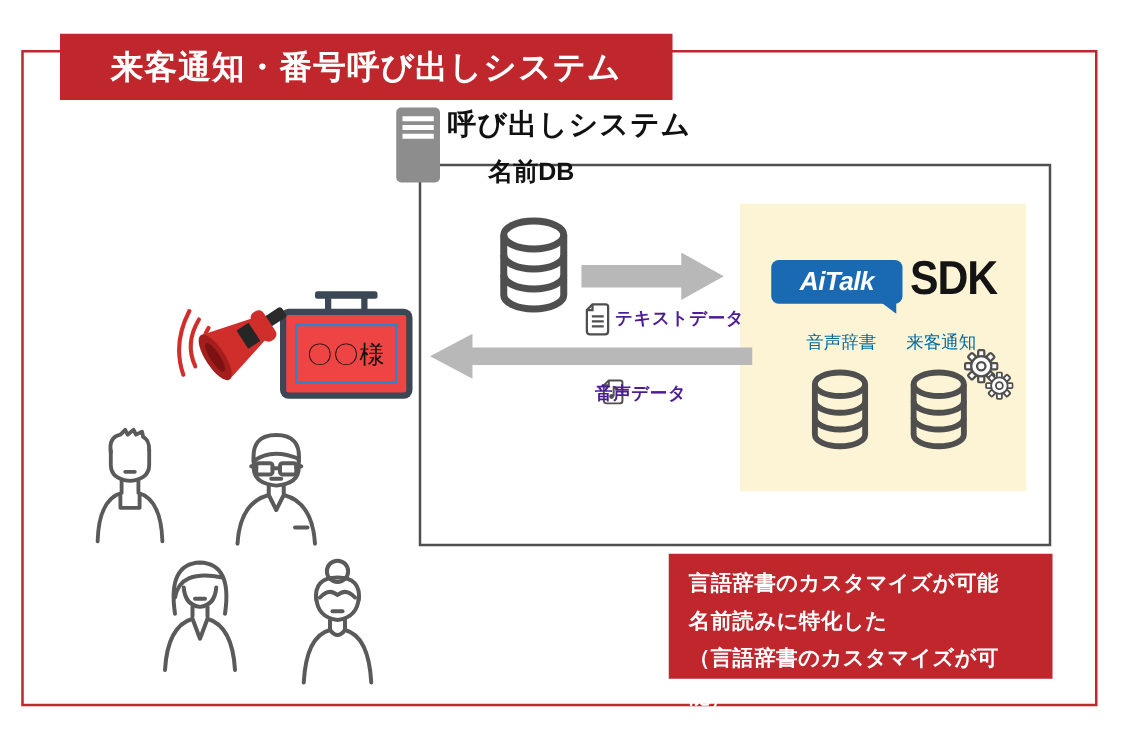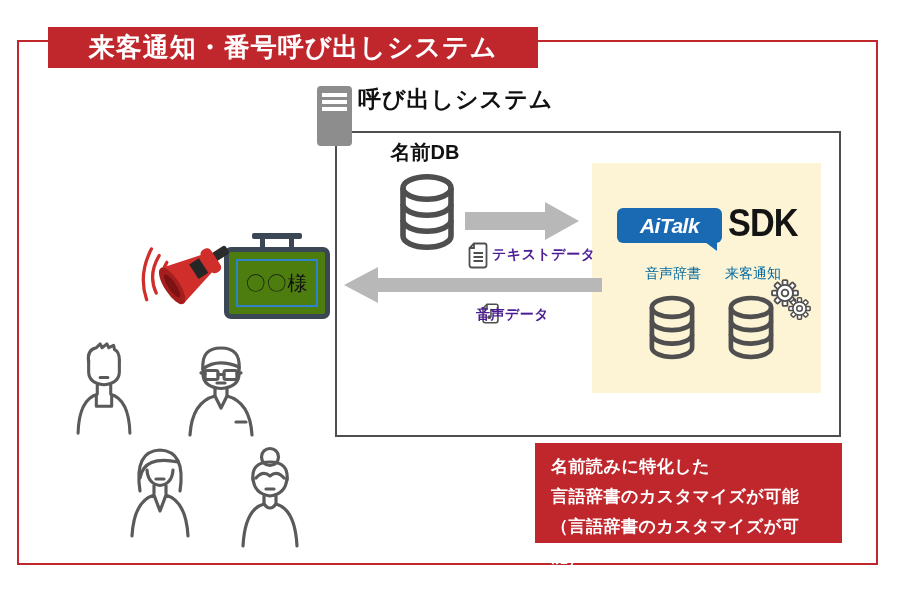--- a/index.html
+++ b/index.html
@@ -8,54 +8,54 @@
     --display-frame:#3b4754; --screen-border-blue:#2f83cc; --people-gray:#5a5a5a;
     --megaphone-red:#cf2e2a;
   }
   html,body{margin:0;padding:0;background:#fff;}
   body{font-family:"Liberation Sans","DejaVu Sans",sans-serif;color:#1a1a1a;}
   .stage{position:relative;width:900px;height:593px;background:#fff;overflow:hidden;}
   .abs{position:absolute;}
 
   .outer-border{left:17px;top:40px;width:861px;height:525px;border:2px solid var(--brand-red);box-sizing:border-box;}
 
-  .banner{left:48px;top:27px;width:490px;height:41px;background:var(--brand-red);
+  .banner{left:48px;top:27px;width:490px;height:53px;background:var(--brand-red);
           display:flex;align-items:center;justify-content:center;}
   .banner span{color:#fff;font-weight:bold;font-size:26px;letter-spacing:1px;}
 
   .system-box{left:335px;top:131px;width:506px;height:306px;border:2px solid var(--outline-ink);
               box-sizing:border-box;background:#fff;}
   .system-title{left:358px;top:84px;font-size:23px;font-weight:bold;color:#111;letter-spacing:1px;}
 
   .server{left:317px;top:86px;width:35px;height:60px;background:var(--server-gray);border-radius:4px;}
   .server i{position:absolute;left:5px;width:25px;height:4px;background:#fff;}
   .server i:nth-child(1){top:7px}.server i:nth-child(2){top:14px}.server i:nth-child(3){top:21px}
 
   .sdk-panel{left:592px;top:163px;width:229px;height:230px;background:var(--sdk-panel-cream);}
 
-  .namedb-label{left:370px;top:139px;width:110px;text-align:center;font-size:20px;font-weight:bold;color:#111;}
+  .namedb-label{left:370px;top:124px;width:110px;text-align:center;font-size:20px;font-weight:bold;color:#111;}
 
   .flow-label{font-size:14px;font-weight:bold;color:#4c1d95;letter-spacing:0.5px;}
   .lbl-text{left:492px;top:246px;}
   .lbl-audio{left:476px;top:306px;}
 
   .logo{left:617px;top:208px;width:105px;height:35px;background:var(--logo-blue);border-radius:6px;
         display:flex;align-items:center;justify-content:center;font-style:italic;}
   .logo::after{content:"";position:absolute;right:5px;bottom:-8px;width:0;height:0;
         border-top:9px solid var(--logo-blue);border-left:12px solid transparent;}
   .logo span{color:#fff;font-weight:bold;font-size:21px;letter-spacing:-0.5px;}
   .sdk-word{left:728px;top:202px;font-size:38px;font-weight:bold;color:#141414;
         transform:scaleX(0.9);transform-origin:left;letter-spacing:-1px;}
 
   .dict-label{width:70px;text-align:center;font-size:14px;font-weight:normal;color:#0369a1;}
   .dict-voice-label{left:638px;top:265px;}
   .dict-lang-label{left:718px;top:265px;}
 
   .display{left:224px;top:247px;width:106px;height:72px;background:var(--display-frame);border-radius:7px;}
-  .display .screen{position:absolute;inset:5px;background:#4d7c0f;border-radius:2px;}
+  .display .screen{position:absolute;inset:5px;background:#ef4444;border-radius:2px;}
   .display .screen-frame{position:absolute;inset:7px;border:2px solid var(--screen-border-blue);
         display:flex;align-items:center;justify-content:center;}
   .display .screen-frame span{font-size:20px;color:#111;letter-spacing:1px;}
   .mount-bar{left:252px;top:233px;width:50px;height:6px;background:var(--display-frame);border-radius:2px;}
   .mount-leg{width:5px;height:13px;background:var(--display-frame);top:237px;}
   .leg1{left:260px}.leg2{left:289px}
 
   .note-box{left:535px;top:443px;width:307px;height:100px;background:var(--brand-red);
         box-sizing:border-box;padding:9px 10px 0 16px;}
   .note-box div{color:#fff;font-weight:bold;font-size:17px;line-height:30px;letter-spacing:0.5px;}
@@ -233,18 +233,18 @@
       <path d="M14,34 Q12,16 31,16 Q50,16 48,34"></path>
       <path d="M17,32 Q24,24 31,30 Q38,24 45,32"></path>
       <path d="M14,32 Q15,48 31,50 Q47,48 48,32"></path>
       <path d="M27,43 H35"></path>
       <path d="M25,50 V58 M37,50 V58"></path>
       <path d="M4,100 Q6,63 25,58 Q31,66 37,58 Q56,63 58,100"></path>
     </g>
   </svg>
 
   <div class="abs note-box">
+    <div>言語辞書のカスタマイズが可能</div>
     <div>名前読みに特化した</div>
-    <div>言語辞書のカスタマイズが可能</div>
     <div>（言語辞書のカスタマイズが可能）</div>
   </div>
 
 </div>
 
 </body></html>

